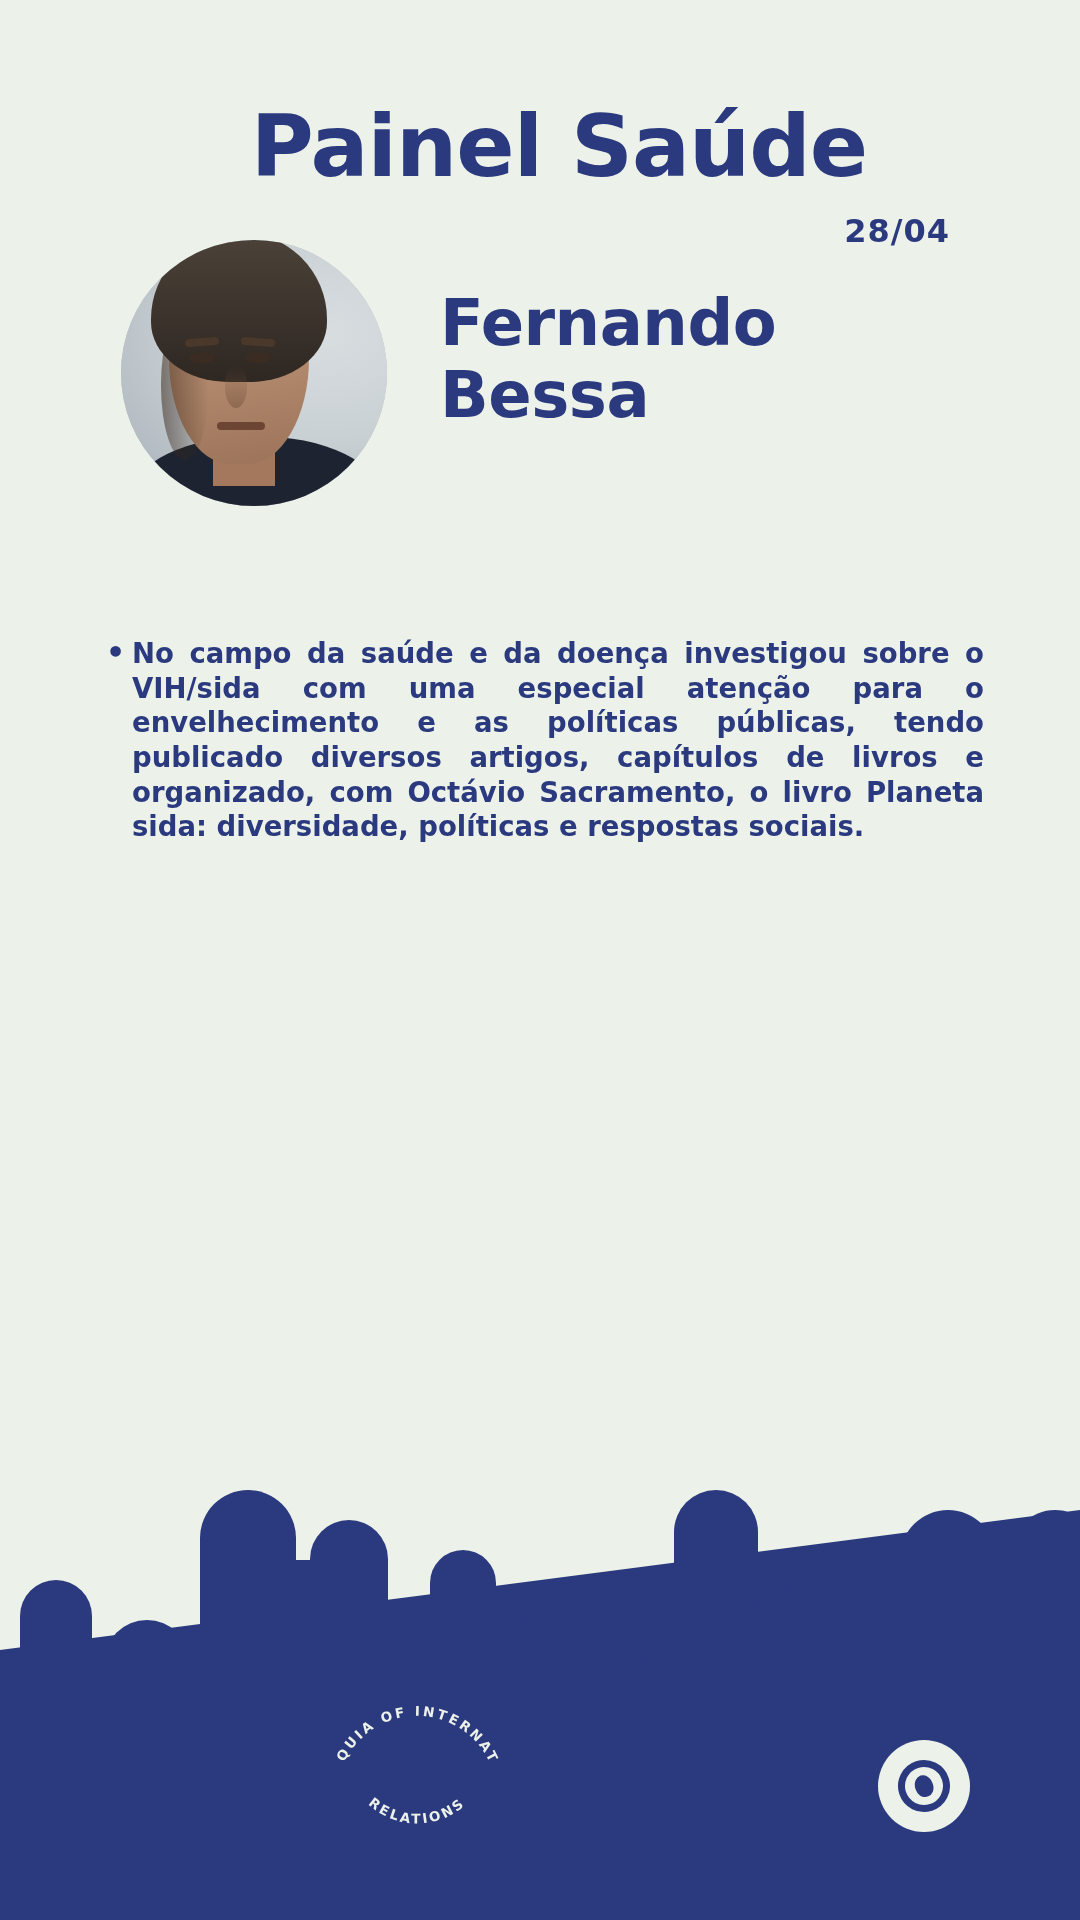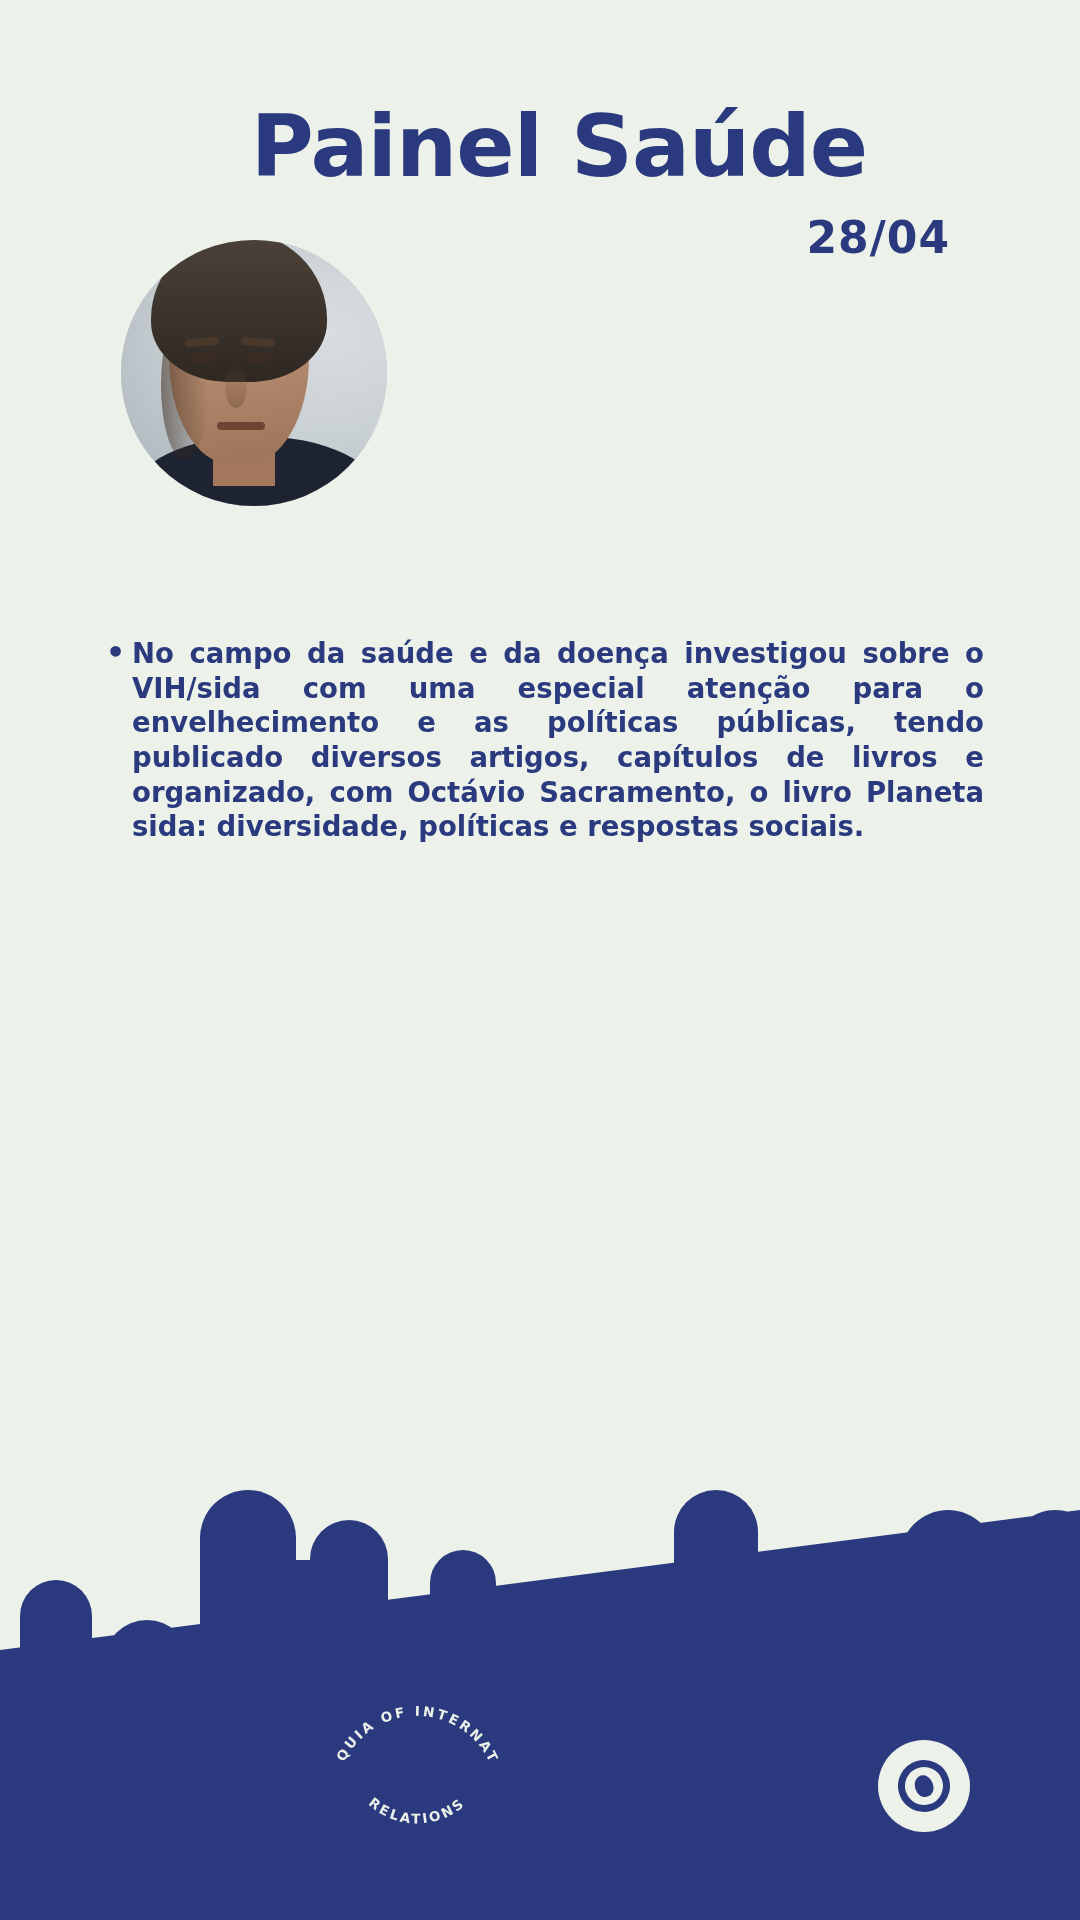--- a/index.html
+++ b/index.html
@@ -29,21 +29,21 @@
     font-weight: 800;
     letter-spacing: -1px;
     color: #2b3a7f;
     font-family: "DejaVu Sans", sans-serif;
     padding-left: 38px;
   }
   .date {
     position: absolute;
     top: 212px;
     right: 130px;
-    font-size: 44px;
+    font-size: 32px;
     font-weight: 800;
     color: #2b3a7f;
     letter-spacing: 1px;
   }
 
   
   .portrait {
     position: absolute;
     top: 240px;
     left: 121px;
@@ -245,20 +245,21 @@
     <div class="shadow-l"></div>
     <div class="hair"></div>
     <div class="brow l"></div>
     <div class="brow r"></div>
     <div class="eye l"></div>
     <div class="eye r"></div>
     <div class="nose"></div>
     <div class="mouth"></div>
   </div>
 
+  <div class="speaker-name">Fernando Bessa</div>
 
   <ul class="bio">
     <li>No campo da saúde e da doença investigou sobre o VIH/sida com uma especial atenção para o envelhecimento e as políticas públicas, tendo publicado diversos artigos, capítulos de livros e organizado, com Octávio Sacramento, o livro Planeta sida: diversidade, políticas e respostas sociais.</li>
   </ul>
 
   <div class="skyline">
     <svg viewBox="0 0 1080 560" xmlns="http://www.w3.org/2000/svg" preserveAspectRatio="none">
       <path fill="#2b3a7f" d="
         M0,290
         L0,560 L1080,560 L1080,150

